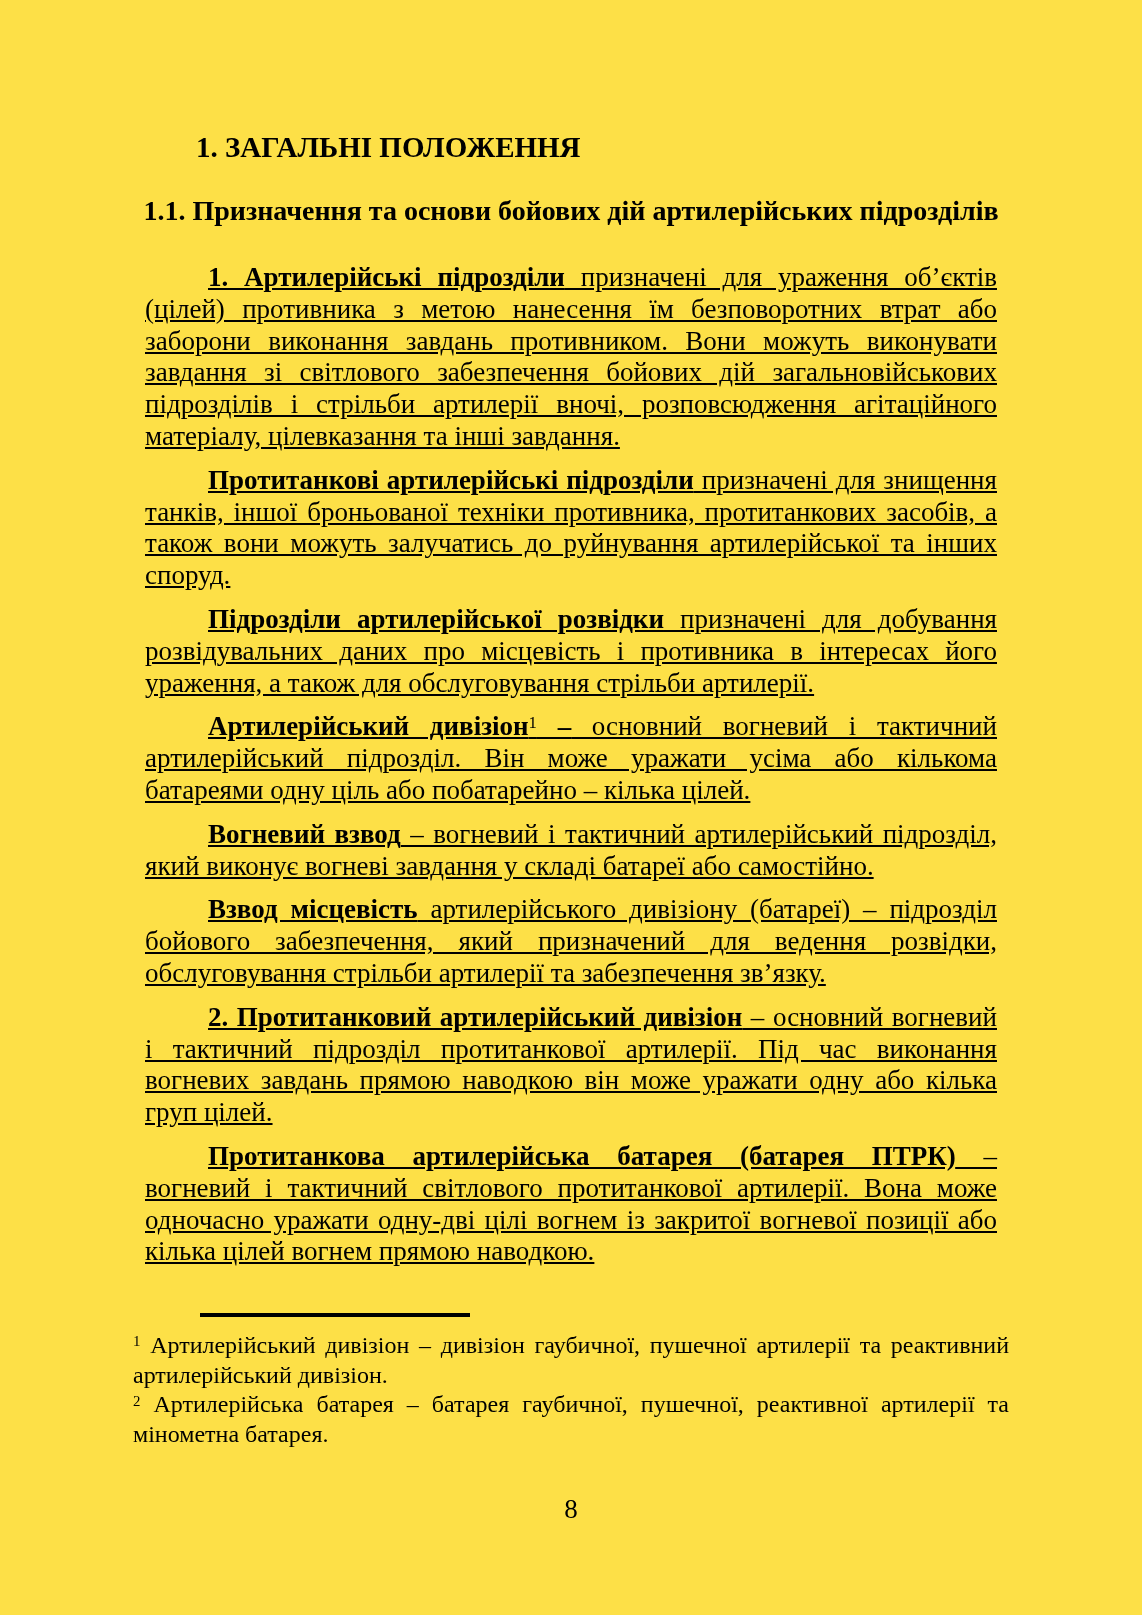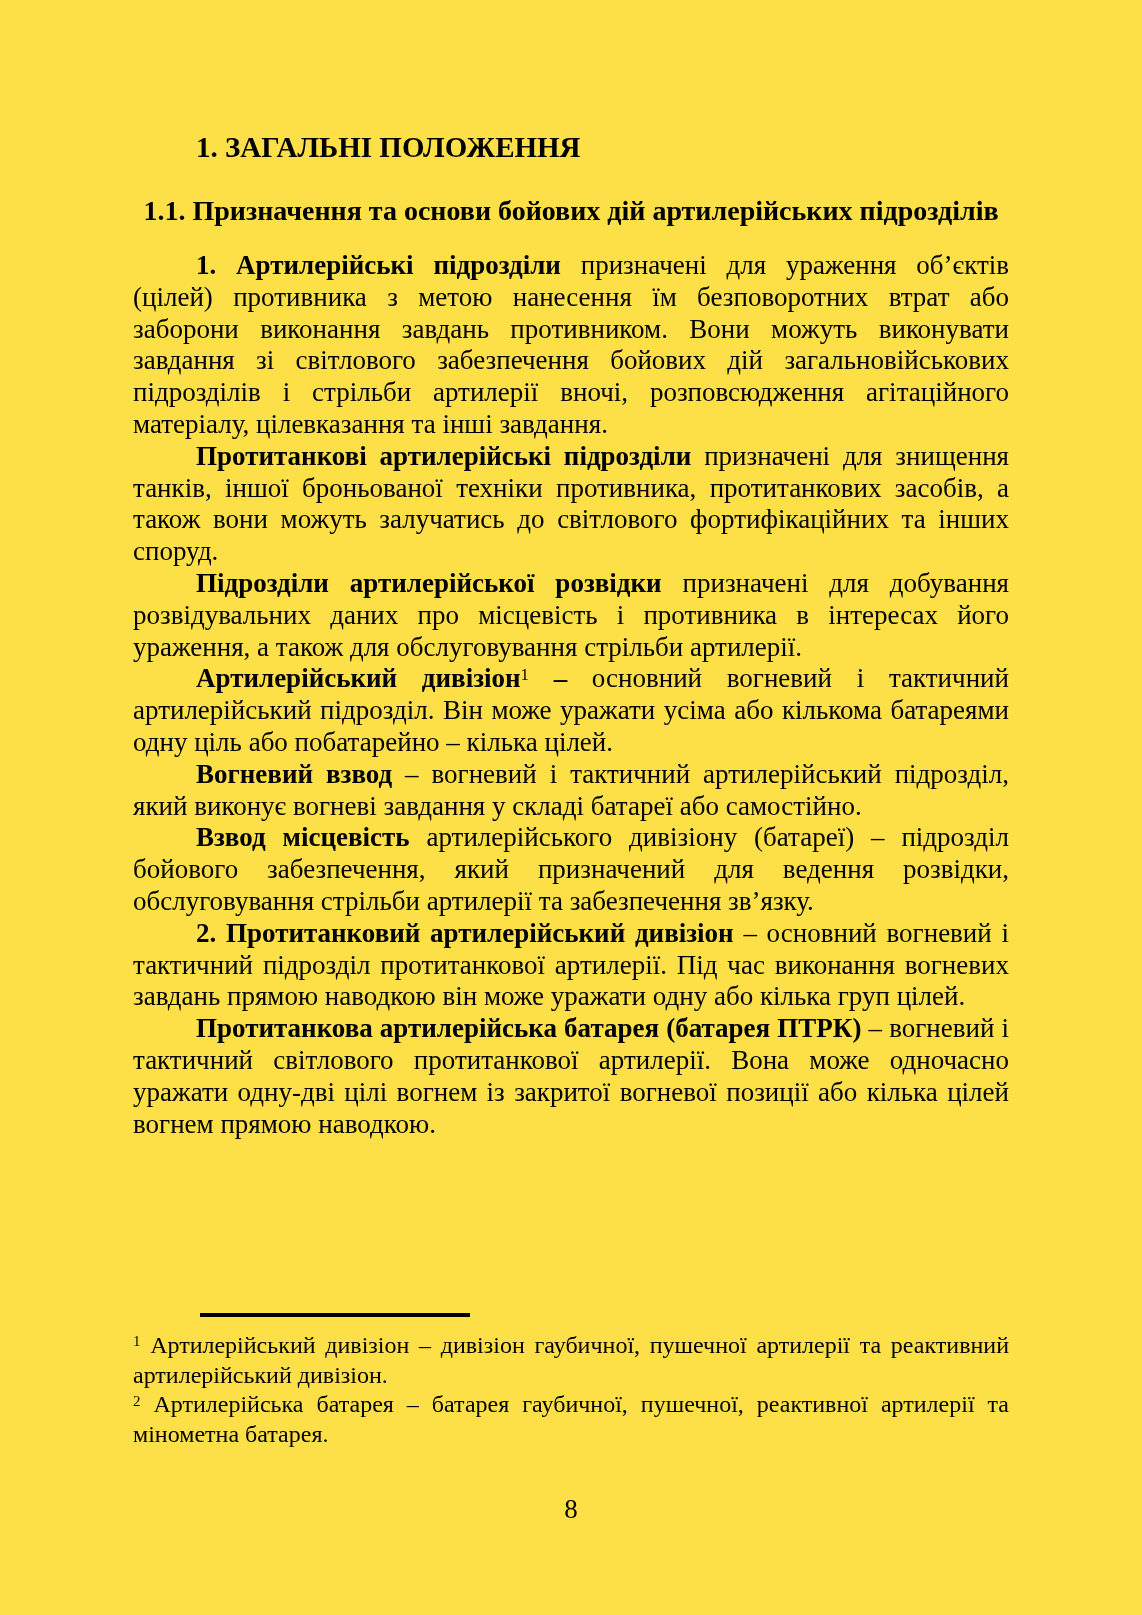--- a/index.html
+++ b/index.html
@@ -44,22 +44,23 @@
   .body-text {
     position: absolute;
     left: 0;
     top: 250px;
     width: 876px;
     font-size: 27px;
     line-height: 31.8px;
     text-align: justify;
   }
   .body-text p.para {
-    margin: 0;
+    margin: 12px;
     text-indent: 63px;
+    text-decoration: underline;
   }
   .b { font-weight: 700; }
   sup.ss {
     font-size: 0.62em;
     line-height: 0;
     position: relative;
     top: -0.45em;
     vertical-align: baseline;
   }
   .fn-sep {
@@ -92,21 +93,21 @@
 </style>
 </head>
 <body>
 
 <div class="page">
   <div class="content">
     <h1 class="heading">1. ЗАГАЛЬНІ ПОЛОЖЕННЯ</h1>
     <h2 class="subheading">1.1. Призначення та основи бойових дій артилерійських підрозділів</h2>
     <div class="body-text" id="paragraphs">
         <p class="para"><span class="b">1. Артилерійські підрозділи</span><span> призначені для ураження об’єктів (цілей) противника з метою нанесення їм безповоротних втрат або заборони виконання завдань противником. Вони можуть виконувати завдання зі світлового забезпечення бойових дій загальновійськових підрозділів і стрільби артилерії вночі, розповсюдження агітаційного матеріалу, цілевказання та інші завдання.</span></p>
-        <p class="para"><span class="b">Протитанкові артилерійські підрозділи</span><span> призначені для знищення танків, іншої броньованої техніки противника, протитанкових засобів, а також вони можуть залучатись до світлового фортифікаційних та інших споруд.</span></p>
+        <p class="para"><span class="b">Протитанкові артилерійські підрозділи</span><span> призначені для знищення танків, іншої броньованої техніки противника, протитанкових засобів, а також вони можуть залучатись до руйнування артилерійської та інших споруд.</span></p>
         <p class="para"><span class="b">Підрозділи артилерійської розвідки</span><span> призначені для добування розвідувальних даних про місцевість і противника в інтересах його ураження, а також для обслуговування стрільби артилерії.</span></p>
         <p class="para"><span class="b">Артилерійський дивізіон</span><sup class="ss">1</sup><span class="b"> –</span><span> основний вогневий і тактичний артилерійський підрозділ. Він може уражати усіма або кількома батареями одну ціль або побатарейно – кілька цілей.</span></p>
         <p class="para"><span class="b">Вогневий взвод</span><span> – вогневий і тактичний артилерійський підрозділ, який виконує вогневі завдання у складі батареї або самостійно.</span></p>
         <p class="para"><span class="b">Взвод місцевість</span><span> артилерійського дивізіону (батареї) – підрозділ бойового забезпечення, який призначений для ведення розвідки, обслуговування стрільби артилерії та забезпечення зв’язку.</span></p>
         <p class="para"><span class="b">2. Протитанковий артилерійський дивізіон</span><span> – основний вогневий і тактичний підрозділ протитанкової артилерії. Під час виконання вогневих завдань прямою наводкою він може уражати одну або кілька груп цілей.</span></p>
         <p class="para"><span class="b">Протитанкова артилерійська батарея (батарея ПТРК)</span><span> – вогневий і тактичний світлового протитанкової артилерії. Вона може одночасно уражати одну-дві цілі вогнем із закритої вогневої позиції або кілька цілей вогнем прямою наводкою.</span></p>
       </div>
     <div class="fn-sep"></div>
     <div class="footnotes" id="footnotes">
         <p class="fn"><sup class="ss">1</sup><span> Артилерійський дивізіон – дивізіон гаубичної, пушечної артилерії та реактивний артилерійський дивізіон.</span></p>

